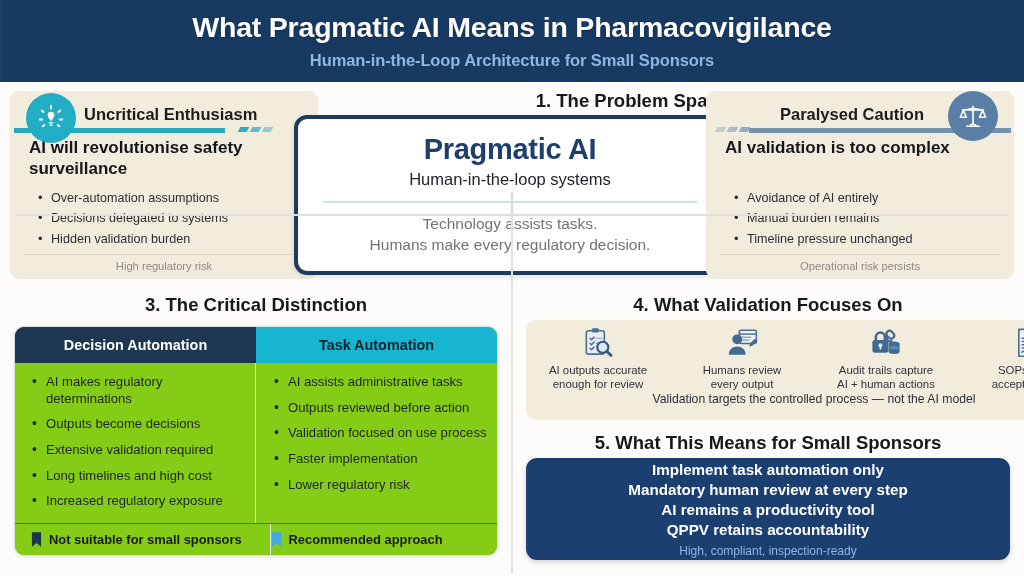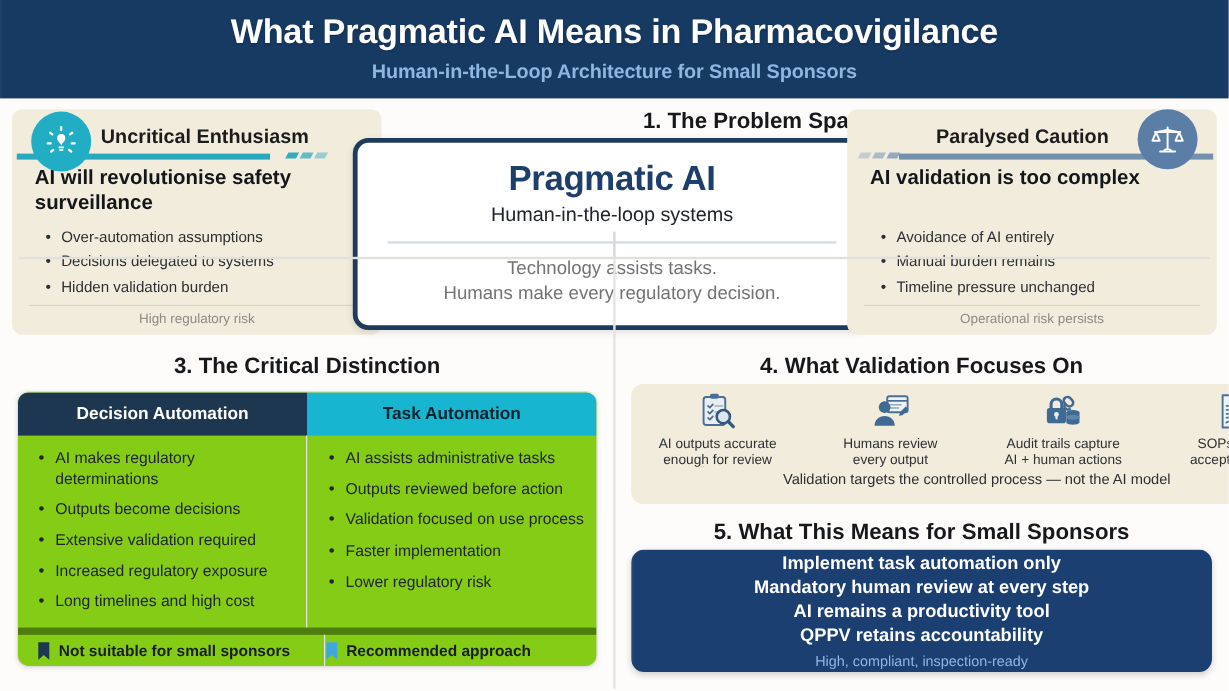--- a/index.html
+++ b/index.html
@@ -126,21 +126,21 @@
   .th.dark { background: #1d3750; color: #ffffff; }
   .th.cyan { background: #17b5cf; color: #0d2430; }
   .tbody { display: flex; flex: 1; }
   .tcol { flex: 1; padding: 11px 8px 4px 16px; }
   .tcol.right { border-left: 1px solid #e4e4e4; padding-left: 17px; }
   .tcol li {
     list-style: none; position: relative; padding-left: 15px;
     font-size: 13.1px; color: #23272b; line-height: 1.27; margin-bottom: 9px;
   }
   .tcol li::before { content: "•"; position: absolute; left: 1px; top: -1px; font-size: 14px; }
-  .tfoot { display: flex; height: 32px; flex: 0 0 32px; border-top: 6px solid #4d7c0f; gap: 12px; }
+  .tfoot { display: flex; height: 32px; flex: 0 0 32px; border-top: 1px solid #4d7c0f; gap: 12px; }
   .tf {
     flex: 1; display: flex; align-items: center; gap: 7px;
     font-size: 12.9px; font-weight: bold; color: #1a1d21;
   }
   .tf.a { padding-left: 16px; }
   .tf.b { border-left: 1px solid #e4e4e4; }
   .bmk { display: inline-block; width: 11px; height: 15px; flex: 0 0 11px; }
 
   
   .sec4 { position: absolute; left: 512px; top: 284px; width: 512px; height: 148px; }
@@ -255,22 +255,22 @@
     <div class="table">
       <div class="thead">
         <div class="th dark">Decision Automation</div>
         <div class="th cyan">Task Automation</div>
       </div>
       <div class="tbody">
         <ul class="tcol left">
           <li>AI makes regulatory determinations</li>
           <li>Outputs become decisions</li>
           <li>Extensive validation required</li>
+          <li>Long timelines and high cost</li>
           <li>Increased regulatory exposure</li>
-          <li>Long timelines and high cost</li>
         </ul>
         <ul class="tcol right">
           <li>AI assists administrative tasks</li>
           <li>Outputs reviewed before action</li>
           <li>Validation focused on use process</li>
           <li>Faster implementation</li>
           <li>Lower regulatory risk</li>
         </ul>
       </div>
       <div class="tfoot">

